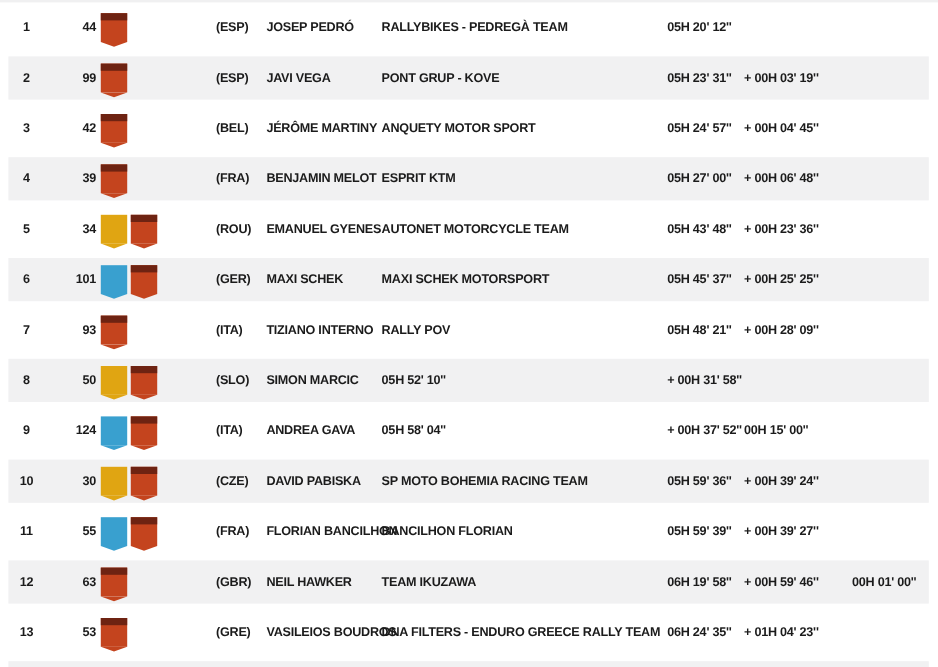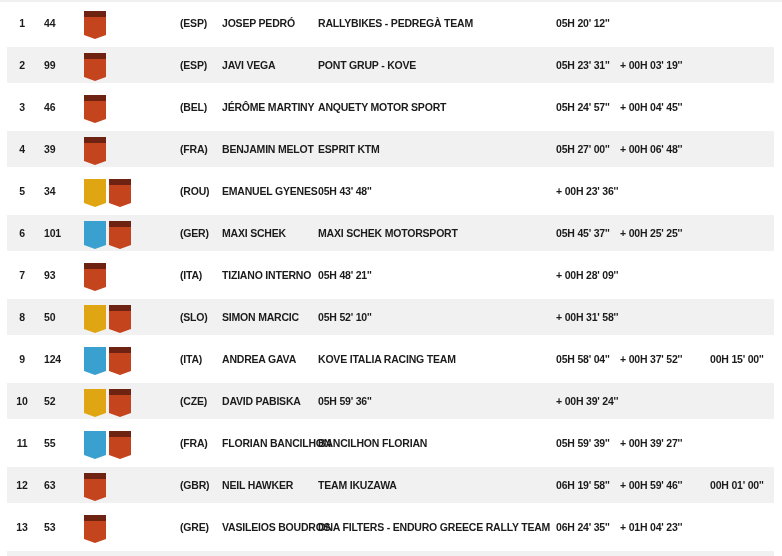--- a/index.html
+++ b/index.html
@@ -40,21 +40,21 @@
     position: relative;
     z-index: 1;
     font-size: 10.5px;
     font-weight: 700;
     color: #1b1b1b;
     white-space: nowrap;
     overflow: visible;
     letter-spacing: -0.2px;
   }
   .cell.pos { text-align: center; }
-  .cell.num { text-align: left; }
+  .cell.num { text-align: right; }
   .cell.flags {
     display: flex;
     gap: 3px;
     padding-left: 4px;
     align-self: center;
   }
   .cell.country { padding-left: 2px; }
   .cell.name { padding-left: 2px; }
   .flag {
     position: relative;
@@ -126,21 +126,21 @@
     <div class="cell country">(ESP)</div>
     <div class="cell name">JAVI VEGA</div>
     <div class="cell team">PONT GRUP - KOVE</div>
     <div class="cell time">05H 23' 31''</div>
     <div class="cell gap">+ 00H 03' 19''</div>
     <div class="cell penalty"></div>
   </div>
 
   <div class="row">
     <div class="cell pos">3</div>
-    <div class="cell num">46</div>
+    <div class="cell num">42</div>
     <div class="cell flags">
         <span class="flag" style="background: rgb(196, 68, 30);">
           <span class="flag-band" style="background: rgb(110, 35, 18);"></span>
           <span class="flag-point" style="border-top-color: rgb(196, 68, 30);"></span>
         </span>
       </div>
     <div class="cell country">(BEL)</div>
     <div class="cell name">JÉRÔME MARTINY</div>
     <div class="cell team">ANQUETY MOTOR SPORT</div>
     <div class="cell time">05H 24' 57''</div>
@@ -173,20 +173,21 @@
           <span class="flag-band" style="background: transparent;"></span>
           <span class="flag-point" style="border-top-color: rgb(224, 165, 18);"></span>
         </span>
         <span class="flag" style="background: rgb(196, 68, 30);">
           <span class="flag-band" style="background: rgb(110, 35, 18);"></span>
           <span class="flag-point" style="border-top-color: rgb(196, 68, 30);"></span>
         </span>
       </div>
     <div class="cell country">(ROU)</div>
     <div class="cell name">EMANUEL GYENES</div>
+    <div class="cell team">AUTONET MOTORCYCLE TEAM</div>
     <div class="cell time">05H 43' 48''</div>
     <div class="cell gap">+ 00H 23' 36''</div>
     <div class="cell penalty"></div>
   </div>
 
   <div class="row alt">
     <div class="cell pos">6</div>
     <div class="cell num">101</div>
     <div class="cell flags">
         <span class="flag" style="background: rgb(57, 160, 207);">
@@ -210,20 +211,21 @@
     <div class="cell pos">7</div>
     <div class="cell num">93</div>
     <div class="cell flags">
         <span class="flag" style="background: rgb(196, 68, 30);">
           <span class="flag-band" style="background: rgb(110, 35, 18);"></span>
           <span class="flag-point" style="border-top-color: rgb(196, 68, 30);"></span>
         </span>
       </div>
     <div class="cell country">(ITA)</div>
     <div class="cell name">TIZIANO INTERNO</div>
+    <div class="cell team">RALLY POV</div>
     <div class="cell time">05H 48' 21''</div>
     <div class="cell gap">+ 00H 28' 09''</div>
     <div class="cell penalty"></div>
   </div>
 
   <div class="row alt">
     <div class="cell pos">8</div>
     <div class="cell num">50</div>
     <div class="cell flags">
         <span class="flag" style="background: rgb(224, 165, 18);">
@@ -250,41 +252,41 @@
           <span class="flag-band" style="background: transparent;"></span>
           <span class="flag-point" style="border-top-color: rgb(57, 160, 207);"></span>
         </span>
         <span class="flag" style="background: rgb(196, 68, 30);">
           <span class="flag-band" style="background: rgb(110, 35, 18);"></span>
           <span class="flag-point" style="border-top-color: rgb(196, 68, 30);"></span>
         </span>
       </div>
     <div class="cell country">(ITA)</div>
     <div class="cell name">ANDREA GAVA</div>
-    <div class="cell team">KOVE ITALIA RACING TEAM</div>
     <div class="cell time">05H 58' 04''</div>
     <div class="cell gap">+ 00H 37' 52''</div>
     <div class="cell penalty">00H 15' 00''</div>
   </div>
 
   <div class="row alt">
     <div class="cell pos">10</div>
-    <div class="cell num">52</div>
+    <div class="cell num">30</div>
     <div class="cell flags">
         <span class="flag" style="background: rgb(224, 165, 18);">
           <span class="flag-band" style="background: transparent;"></span>
           <span class="flag-point" style="border-top-color: rgb(224, 165, 18);"></span>
         </span>
         <span class="flag" style="background: rgb(196, 68, 30);">
           <span class="flag-band" style="background: rgb(110, 35, 18);"></span>
           <span class="flag-point" style="border-top-color: rgb(196, 68, 30);"></span>
         </span>
       </div>
     <div class="cell country">(CZE)</div>
     <div class="cell name">DAVID PABISKA</div>
+    <div class="cell team">SP MOTO BOHEMIA RACING TEAM</div>
     <div class="cell time">05H 59' 36''</div>
     <div class="cell gap">+ 00H 39' 24''</div>
     <div class="cell penalty"></div>
   </div>
 
   <div class="row">
     <div class="cell pos">11</div>
     <div class="cell num">55</div>
     <div class="cell flags">
         <span class="flag" style="background: rgb(57, 160, 207);">

